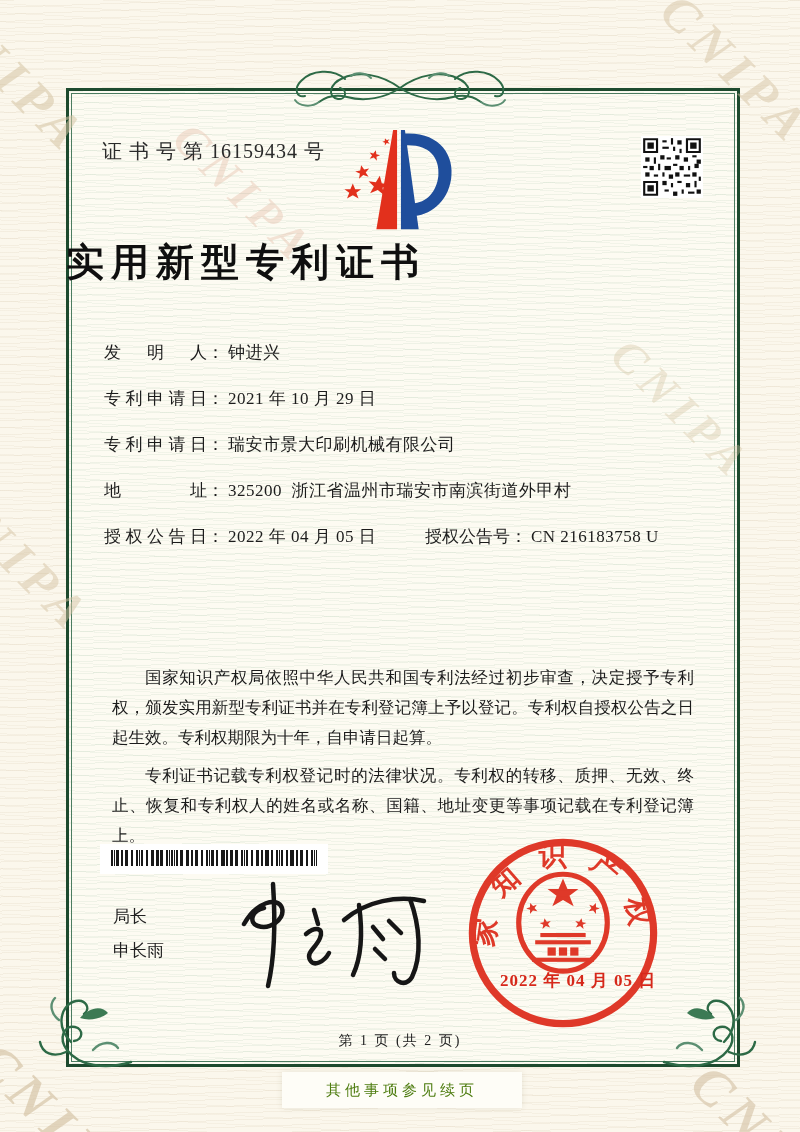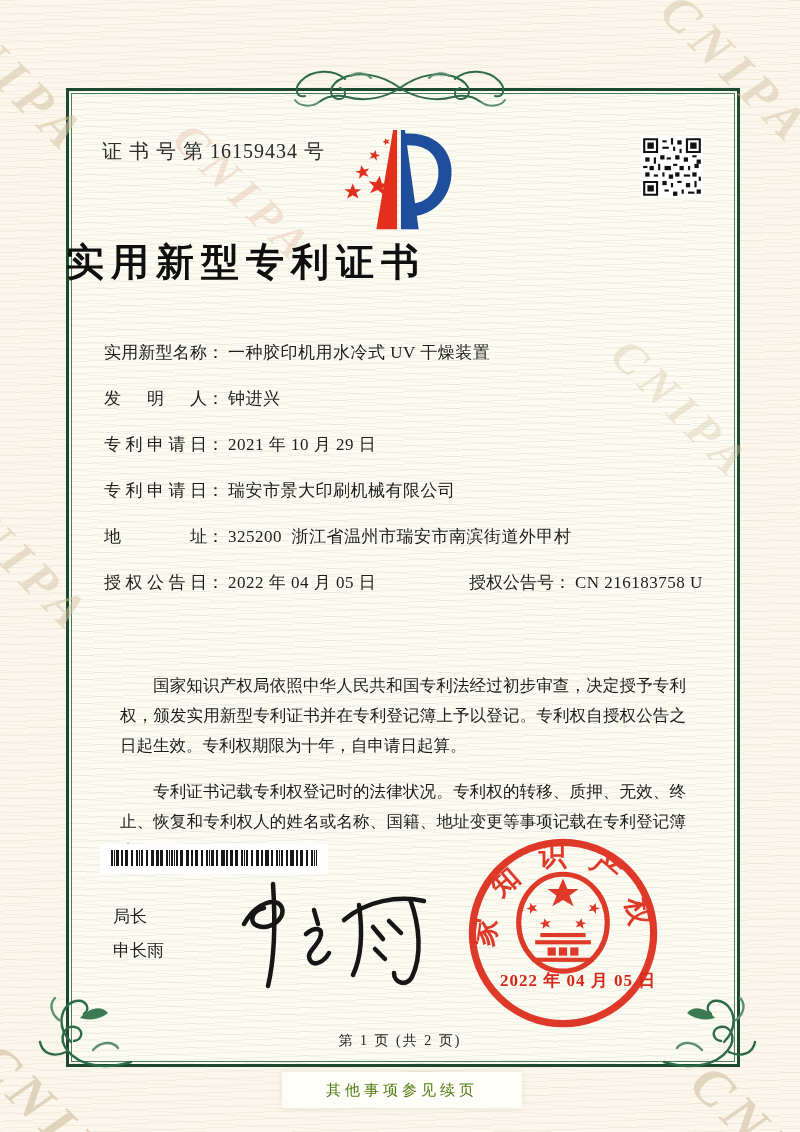--- a/index.html
+++ b/index.html
@@ -49,24 +49,24 @@
   
   .fields{position:absolute;z-index:3;left:104px;top:330px;width:600px;}
   .row{position:relative;height:46px;line-height:46px;font-size:17px;white-space:nowrap;}
   .flabel{
     display:inline-block;width:103px;vertical-align:top;
     text-align:justify;text-align-last:justify;color:#1c1c1c;
   }
   .fcolon{display:inline-block;vertical-align:top;}
   .fvalue{display:inline-block;vertical-align:top;padding-left:4px;white-space:pre;letter-spacing:.5px;}
   .pair2{position:absolute;left:321px;top:0;}
-  .pair2 .flabel{width:85px;margin-left:44px;}
+  .pair2 .flabel{width:85px;}
   
   .body-text{position:absolute;z-index:3;left:104px;top:655px;width:598px;}
-  .body-text p{margin:16px;font-size:16.5px;line-height:30px;text-indent:2em;text-align:justify;color:#1b1b1b;}
+  .body-text p{margin:8px;font-size:16.5px;line-height:30px;text-indent:2em;text-align:justify;color:#1b1b1b;}
   
   .barcode{position:absolute;z-index:3;left:100px;top:844px;width:228px;height:30px;background:#fff;}
   .barcode .bars{
     position:absolute;left:11px;right:11px;top:6px;height:16px;
     background:
       repeating-linear-gradient(90deg,#181818 0 2px,transparent 2px 5px),
       repeating-linear-gradient(90deg,#181818 0 1px,transparent 1px 7px),
       repeating-linear-gradient(90deg,transparent 0 3px,#181818 3px 4px,transparent 4px 11px);
   }
   
@@ -201,23 +201,20 @@
         <rect x="19" y="25" width="1" height="2"></rect>
       <rect x="22" y="26" width="3" height="1"></rect>
         <rect x="26" y="25" width="2" height="2"></rect>
     </g>
   </svg>
 
   <div class="title">实用新型专利证书</div>
 
   <div class="fields">
     <div class="row">
-      <span class="flabel">实用新型名称</span><span class="fcolon">：</span><span class="fvalue">一种胶印机用水冷式 UV 干燥装置</span>
-    </div>
-    <div class="row">
       <span class="flabel">发明人</span><span class="fcolon">：</span><span class="fvalue">钟进兴</span>
     </div>
     <div class="row">
       <span class="flabel">专利申请日</span><span class="fcolon">：</span><span class="fvalue">2021 年 10 月 29 日</span>
     </div>
     <div class="row">
       <span class="flabel">专利申请日</span><span class="fcolon">：</span><span class="fvalue">瑞安市景大印刷机械有限公司</span>
     </div>
     <div class="row">
       <span class="flabel">地址</span><span class="fcolon">：</span><span class="fvalue">325200  浙江省温州市瑞安市南滨街道外甲村</span>

